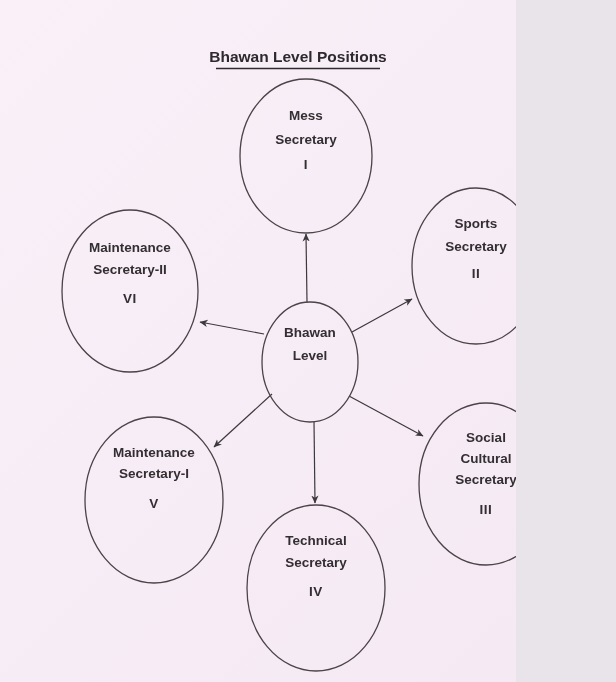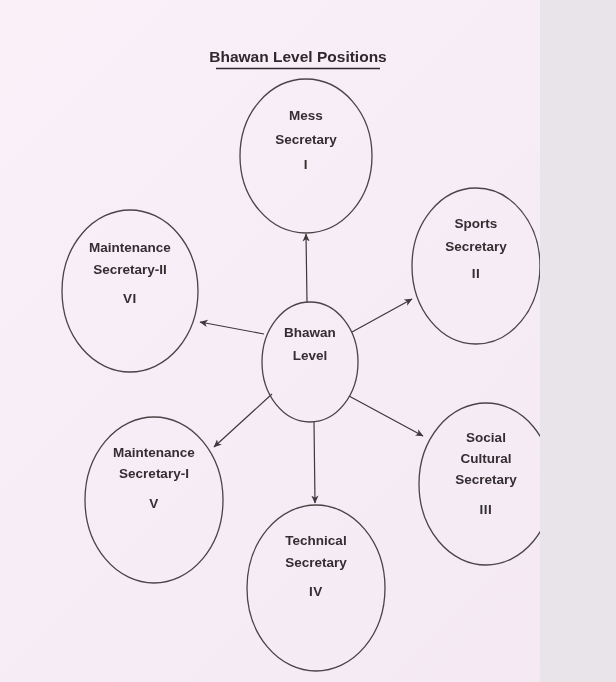--- a/index.html
+++ b/index.html
@@ -7,21 +7,20 @@
     padding: 0;
     background: #e9e4ea;
   }
   .page {
     position: relative;
     width: 516px;
     height: 682px;
     background: linear-gradient(135deg, #f9f0f8 0%, #f7edf6 45%, #f5eaf4 100%);
     overflow: hidden;
     font-family: "Liberation Sans", sans-serif;
-    padding-left: 24px;
   }
   svg.diagram {
     position: absolute;
     left: 0;
     top: 0;
   }
   .node-ellipse {
     fill: none;
     stroke: #4a4347;
     stroke-width: 1.3;

